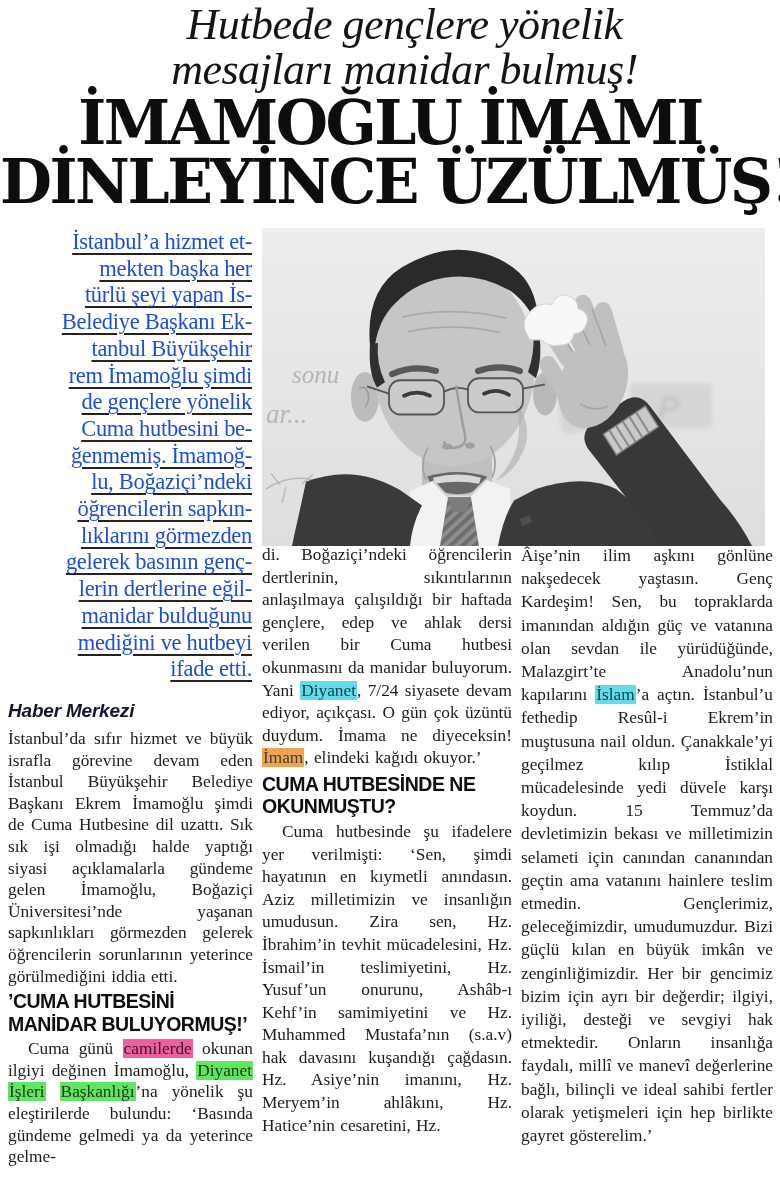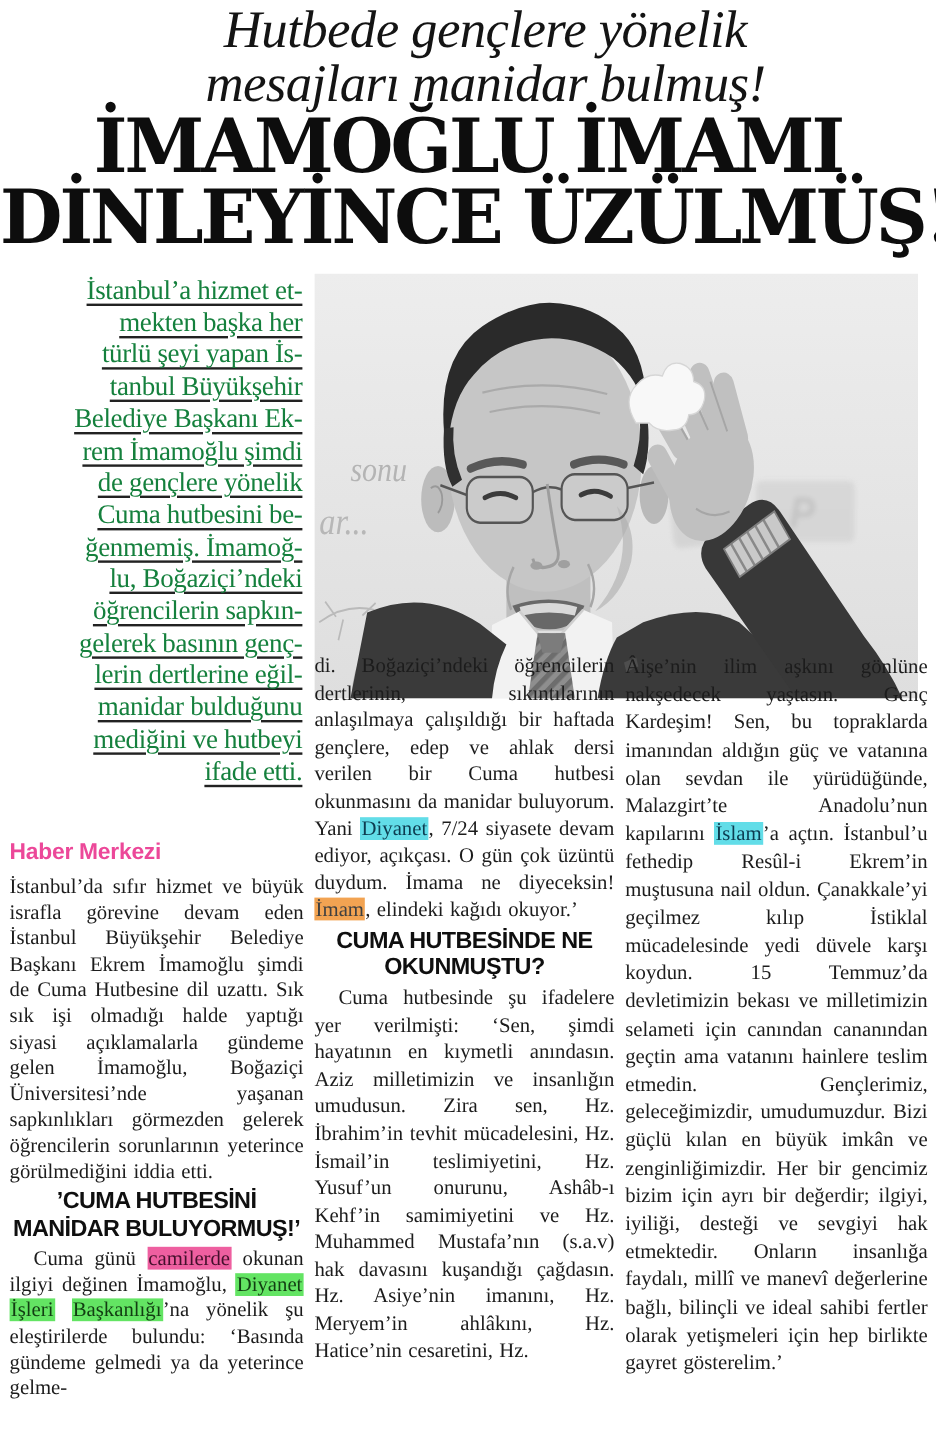--- a/index.html
+++ b/index.html
@@ -18,48 +18,48 @@
   .headline{
     position:absolute;top:93px;left:0;right:0;margin:0;text-align:center;
     font-family:"DejaVu Serif","Liberation Serif",serif;font-weight:bold;
     font-size:60px;line-height:57px;letter-spacing:-2.5px;color:#0d0d0d;
     transform:scaleY(1.04);transform-origin:top center;white-space:nowrap;
   }
 
   
   .lead{
     position:absolute;left:8px;top:229px;width:244px;text-align:right;
-    font-size:22.5px;line-height:26.7px;color:#15803d;letter-spacing:-0.3px;
+    font-size:22.5px;line-height:26.7px;color:#1d4ed8;letter-spacing:-0.3px;
   }
   .lead-line{
     text-decoration:underline;text-decoration-thickness:2px;
     text-underline-offset:4px;text-decoration-color:#222;
   }
 
   
-  .photo{position:absolute;left:262px;top:228px;width:503px;height:354px;margin:0;}
+  .photo{position:absolute;left:262px;top:228px;width:503px;height:318px;margin:0;}
   .photo svg{display:block;width:100%;height:100%;}
 
   
   .col{position:absolute;font-size:17.3px;color:#1c1c1c;}
   .col1b{left:8px;top:699px;width:245px;}
   .col2{left:262px;top:544px;width:250px;}
   .col3{left:521px;top:544px;width:252px;}
   .body{margin:0;text-align:justify;line-height:21.6px;word-spacing:1px;}
   .col2 .body{line-height:22.6px;}
   .col3 .body{line-height:23.2px;}
   .indent{text-indent:20px;}
   .byline{
     font-family:"Liberation Sans",sans-serif;font-weight:bold;
-    font-size:19px;line-height:24px;margin:0 0 5px 0;color:#ec4899;letter-spacing:-0.2px;
+    font-size:19px;line-height:24px;margin:0 0 5px 0;color:#0f172a;letter-spacing:-0.2px;font-style:italic;
   }
   .subhead{
     font-family:"Liberation Sans",sans-serif;font-weight:bold;
     font-size:19.5px;line-height:22.5px;margin:3px 0 3px 0;color:#0f0f0f;
-    letter-spacing:-0.5px;text-align:center;
+    letter-spacing:-0.5px;text-align:left;
   }
 
   
   .hl{padding:0 1px;}
   .hl-pink{background:var(--hl-pink,#ee5fa0);color:#45102c;}
   .hl-green{background:var(--hl-green,#63e463);color:#123d12;}
   .hl-cyan{background:var(--hl-cyan,#62dde8);color:#0d3c50;}
   .hl-orange{background:var(--hl-orange,#f2a352);color:#404040;}
 </style>
 </head>
@@ -74,28 +74,29 @@
 
   <h1 class="headline">
     <div>İMAMOĞLU İMAMI</div>
     <div>DİNLEYİNCE ÜZÜLMÜŞ!</div>
   </h1>
 
   <section class="lead">
       <div class="lead-line">İstanbul’a hizmet et-</div>
       <div class="lead-line">mekten başka her</div>
       <div class="lead-line">türlü şeyi yapan İs-</div>
+      <div class="lead-line">Belediye Başkanı Ek-</div>
       <div class="lead-line">tanbul Büyükşehir</div>
-      <div class="lead-line">Belediye Başkanı Ek-</div>
       <div class="lead-line">rem İmamoğlu şimdi</div>
       <div class="lead-line">de gençlere yönelik</div>
       <div class="lead-line">Cuma hutbesini be-</div>
       <div class="lead-line">ğenmemiş. İmamoğ-</div>
       <div class="lead-line">lu, Boğaziçi’ndeki</div>
       <div class="lead-line">öğrencilerin sapkın-</div>
+      <div class="lead-line">lıklarını görmezden</div>
       <div class="lead-line">gelerek basının genç-</div>
       <div class="lead-line">lerin dertlerine eğil-</div>
       <div class="lead-line">manidar bulduğunu</div>
       <div class="lead-line">mediğini ve hutbeyi</div>
       <div class="lead-line">ifade etti.</div>
     </section>
 
   <figure class="photo">
     <svg viewBox="0 0 503 307" preserveAspectRatio="none">
       <defs>

